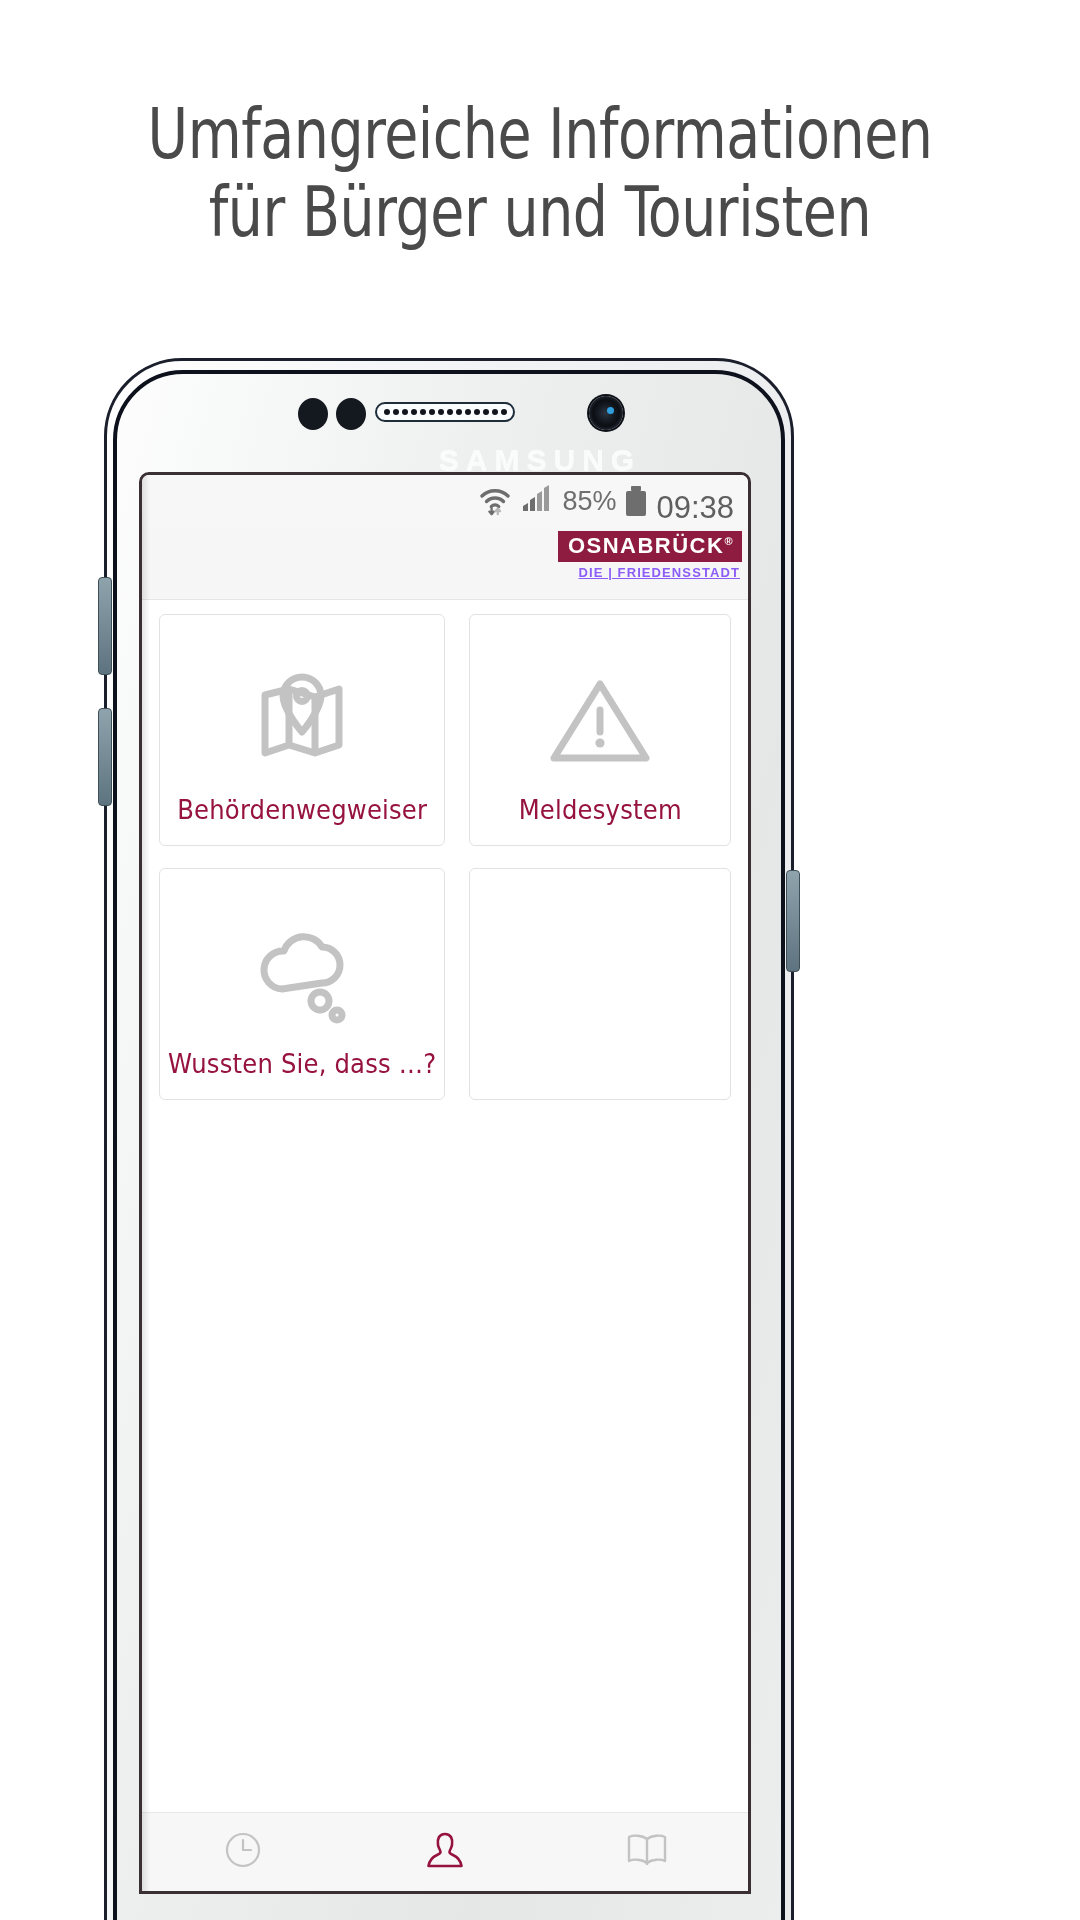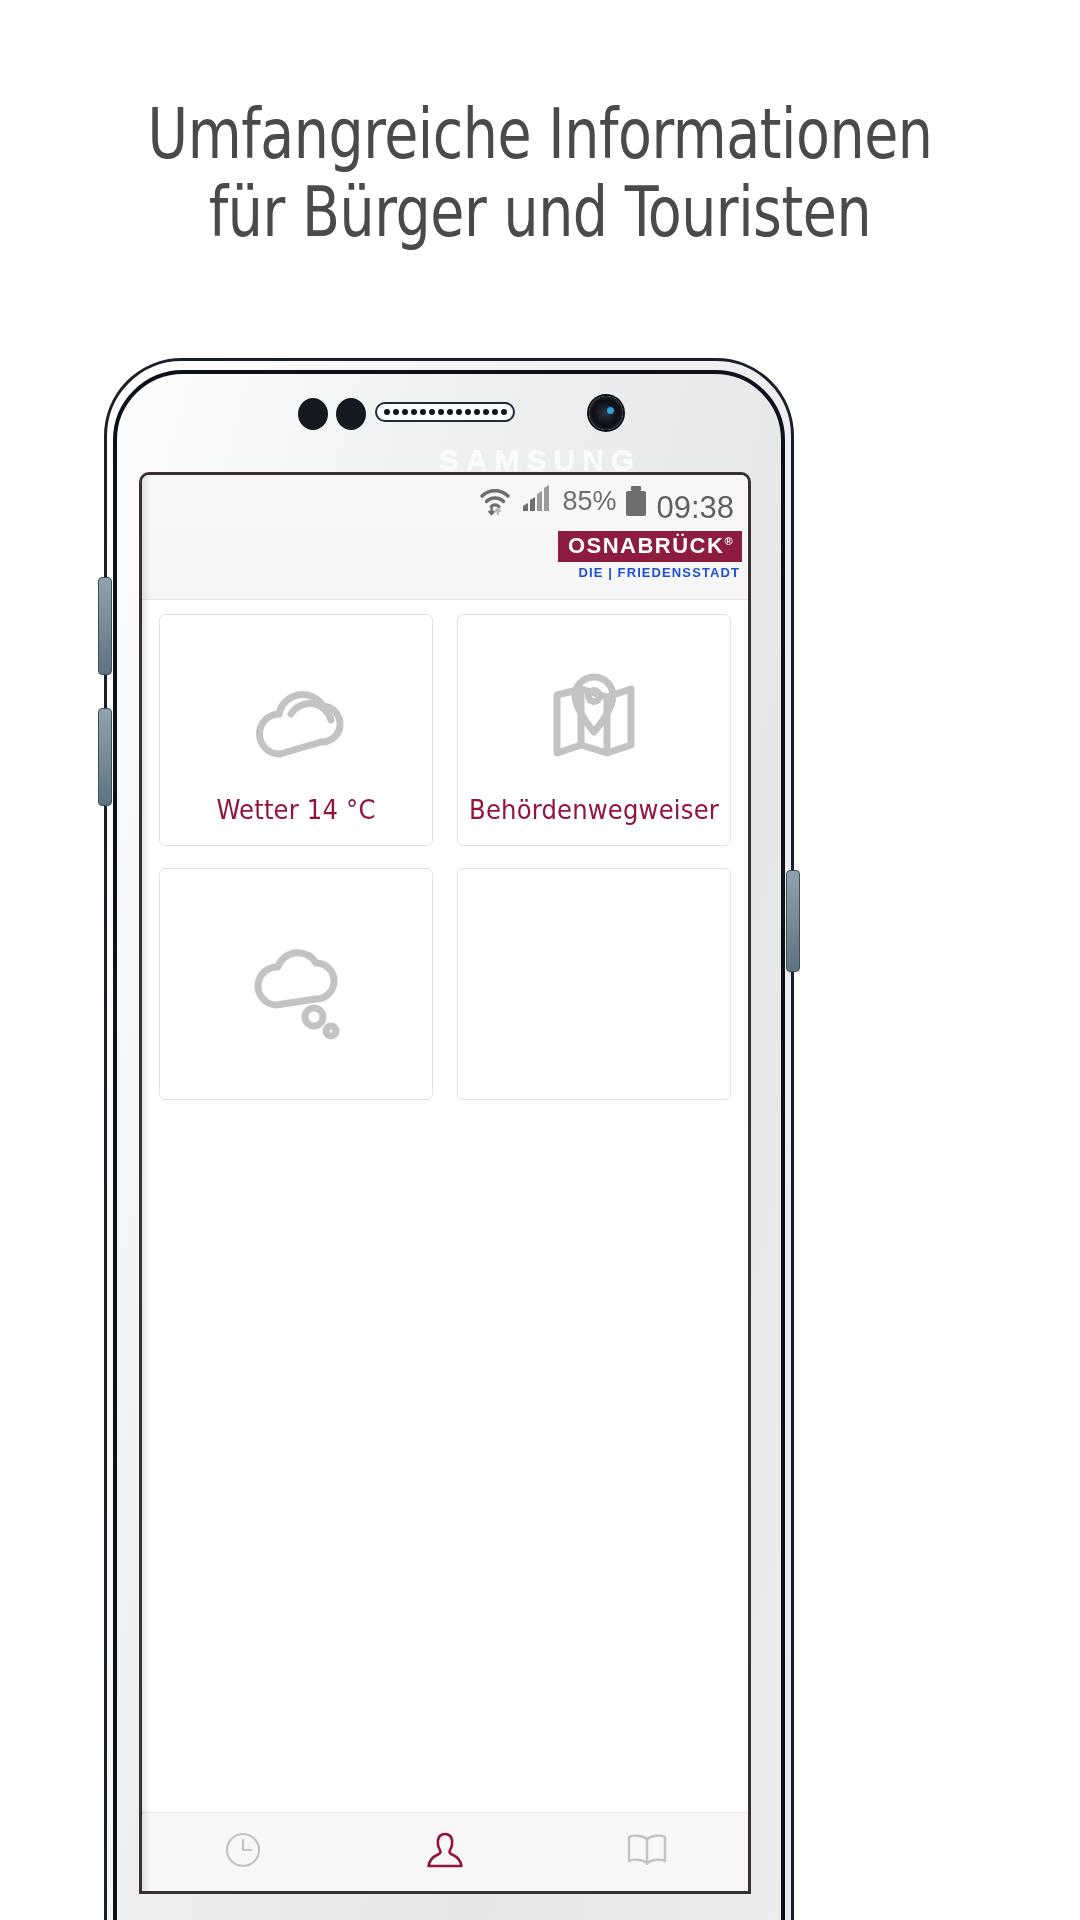--- a/index.html
+++ b/index.html
@@ -140,27 +140,28 @@
     font-weight:bold;
     font-size:22px;
     letter-spacing:1.5px;
     padding:4px 8px 5px 10px;
     display:inline-block;
     line-height:1;
     position:relative;
   }
   .logo-main sup{font-size:11px;vertical-align:super;}
   .logo-sub{
-    color:#1d4ed8;
+    color:#8b5cf6;
     font-family:"Liberation Sans", sans-serif;
     font-weight:bold;
     font-size:13px;
     letter-spacing:1.1px;
     margin-top:3px;
     margin-right:2px;
+    text-decoration:underline;
   }
 
   
   .tiles{
     flex:1 1 auto;
     padding:14px 17px 0 17px;
     display:grid;
     grid-template-columns:1fr 1fr;
     grid-auto-rows:232px;
     gap:22px 24px;
@@ -283,53 +284,55 @@
     <div class="logo-wrap">
       <div class="logo-main">
         <span>OSNABRÜCK</span><sup>®</sup>
       </div>
       <div class="logo-sub">DIE | FRIEDENSSTADT</div>
     </div>
   </div>
 
   <div class="tiles">
 
-    <div class="tile">
-      <span class="ico">
-        <svg width="120" height="100" viewBox="0 0 120 100">
-          <path class="icon-gray" d="M44 84 a20 20 0 0 1 -1 -40 a24 24 0 0 1 44 -8 a18 18 0 0 1 -2 36 z" stroke-linejoin="round"></path>
-          <path class="icon-gray" d="M55 44 a22 22 0 0 1 40 6" stroke-linecap="round"></path>
-        </svg>
-      </span>
-      <span class="lbl">Wetter 14 °C</span>
-    </div>
 
 
     <div class="tile">
       <span class="ico">
         <svg width="110" height="105" viewBox="0 0 110 105">
           <path class="icon-gray" d="M18 28 L42 22 L68 30 L92 22 L92 78 L68 86 L42 78 L18 86 Z" stroke-linejoin="round"></path>
           <path class="icon-gray" d="M42 22 V78 M68 30 V86"></path>
           <path class="icon-gray" d="M55 10 a19 19 0 0 1 19 19 c0 14 -19 36 -19 36 c0 0 -19 -22 -19 -36 a19 19 0 0 1 19 -19 z" fill="#ffffff" stroke-linejoin="round"></path>
           <circle class="icon-gray" cx="55" cy="29" r="5.5"></circle>
         </svg>
       </span>
       <span class="lbl">Behördenwegweiser</span>
     </div>
 
+    <div class="tile">
+      <span class="ico">
+        <svg width="112" height="100" viewBox="0 0 112 100">
+          <path class="icon-gray" d="M56 14 L102 88 L10 88 Z" stroke-linejoin="round"></path>
+          <path class="icon-gray" d="M56 40 v22" stroke-width="6" stroke-linecap="round"></path>
+          <circle cx="56" cy="73" r="4.6" fill="#c3c3c3"></circle>
+        </svg>
+      </span>
+      <span class="lbl">Meldesystem</span>
+    </div>
 
 
     <div class="tile">
       <span class="ico">
         <svg width="120" height="105" viewBox="0 0 120 105">
           <path class="icon-gray" d="M40 68 a19 19 0 0 1 2 -38 a21 21 0 0 1 38 -4 a18 18 0 0 1 0 36 z" stroke-linejoin="round"></path>
           <circle class="icon-gray" cx="78" cy="80" r="9" stroke-width="6"></circle>
           <circle class="icon-gray" cx="95" cy="94" r="5" stroke-width="5"></circle>
         </svg>
       </span>
+      <span class="lbl">Wussten Sie, dass …?</span>
     </div>
 
     <div class="tile">
       <span class="ico"></span>
       <span class="lbl"></span>
     </div>
 
   </div>
 
   <div class="navbar">

